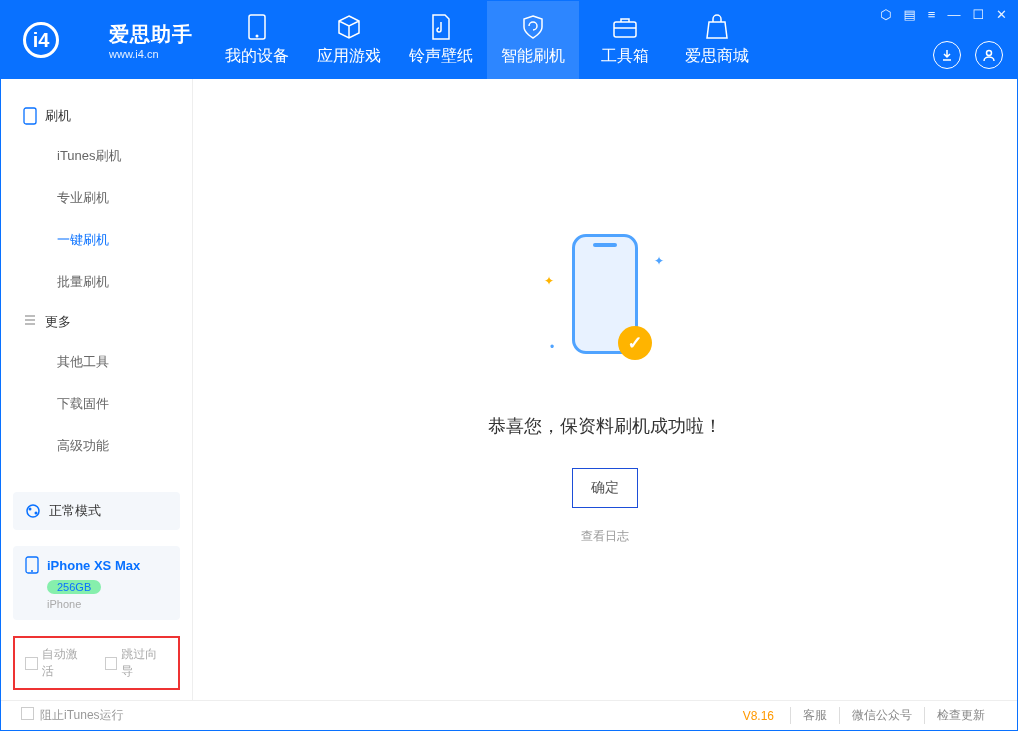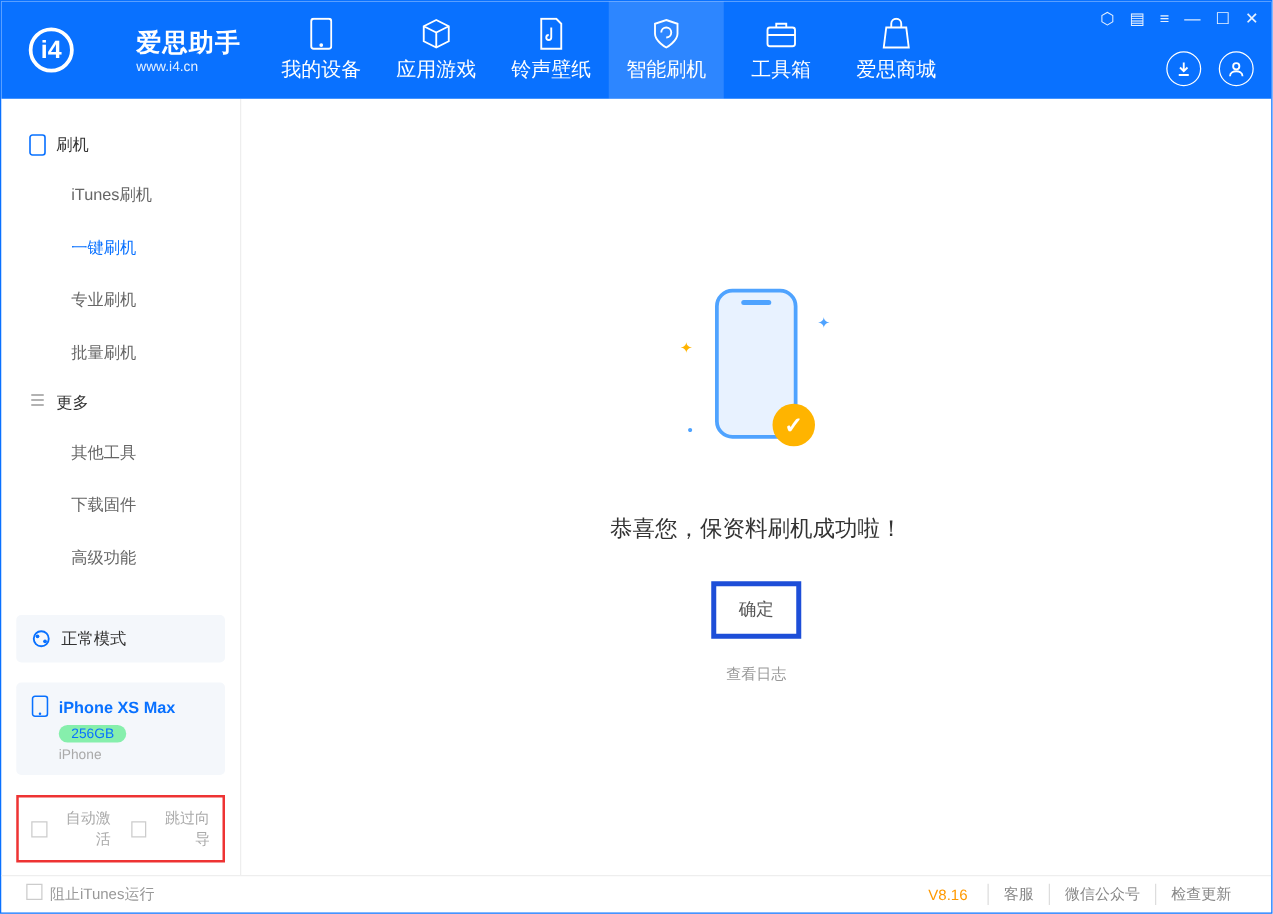--- a/index.html
+++ b/index.html
@@ -30,35 +30,35 @@
 .sidebar-spacer { flex: 1; }
 
 .device-box { margin: 8px 12px; background: #f4f7fb; border-radius: 4px; padding: 10px 12px; font-size: 13px; }
 .device-box .row1 { display: flex; align-items: center; gap: 8px; color: #0971ff; }
 .device-box.mode .row1 { color: #333; }
 .device-name { font-weight: bold; color: #0971ff; }
 .storage-pill { display: inline-block; background: #86efac; color: #0971ff; border-radius: 10px; padding: 1px 10px; font-size: 11px; margin-top: 6px; margin-left: 22px; }
 .device-type { color: #aaa; font-size: 11px; margin-left: 22px; margin-top: 4px; }
 
 .checkbox-row { border: 2px solid #e33; margin: 8px 12px 10px; padding: 8px 10px; display: flex; gap: 16px; font-size: 12px; color: #aaa; }
-.cb { display: flex; align-items: center; gap: 4px; text-align: right; }
+.cb { display: flex; align-items: center; gap: 4px; }
 .cb-box { width: 13px; height: 13px; border: 1px solid #ccc; }
 
 .main { flex: 1; display: flex; flex-direction: column; align-items: center; justify-content: center; }
 .phone-ill { position: relative; width: 130px; height: 150px; margin-bottom: 30px; }
 .phone-shape { position: absolute; left: 32px; top: 0; width: 66px; height: 120px; border: 3px solid #4fa3ff; border-radius: 14px; background: #e8f2ff; }
 .phone-shape::before { content: ""; position: absolute; top: 6px; left: 50%; transform: translateX(-50%); width: 24px; height: 4px; background: #4fa3ff; border-radius: 3px; }
 .check-badge { position: absolute; right: 18px; bottom: 24px; width: 34px; height: 34px; background: #ffb400; border-radius: 50%; display: flex; align-items: center; justify-content: center; color: #fff; font-size: 18px; font-weight: bold; }
 .spark { position: absolute; color: #ffb400; font-size: 12px; }
 .spark.s1 { left: 4px; top: 40px; }
 .spark.s2 { right: 6px; top: 20px; color: #4fa3ff; }
 .spark.s3 { left: 10px; bottom: 30px; color: #4fa3ff; }
 
 .success-msg { font-size: 18px; color: #333; margin-bottom: 30px; }
-.ok-btn { border: 4px solid #1d4ed8; padding: 10px 18px; font-size: 14px; color: #555; background: #fff; cursor: pointer; margin-bottom: 20px; }
+.ok-btn { border: 1px solid #1d4ed8; padding: 10px 18px; font-size: 14px; color: #555; background: #fff; cursor: pointer; margin-bottom: 20px; }
 .log-link { font-size: 12px; color: #999; cursor: pointer; }
 
 .statusbar { height: 30px; border-top: 1px solid #eee; display: flex; align-items: center; padding: 0 20px; font-size: 12px; color: #999; }
 .statusbar .left { display: flex; align-items: flex-start; gap: 6px; }
 .statusbar .spacer { flex: 1; }
 .statusbar .ver { color: #f90; margin-right: 16px; }
 .statusbar .link { color: #888; padding: 0 12px; border-left: 1px solid #ddd; cursor: pointer; }
 
 svg { display: block; }
 </style>
@@ -154,22 +154,22 @@
 
 <div class="body-area">
   <div class="sidebar">
     <div class="side-section-title">
       <svg width="14" height="18" viewBox="0 0 14 18">
           <rect x="1" y="1" width="12" height="16" rx="2" fill="none" stroke="#0971ff" stroke-width="1.3"></rect>
         </svg>
       <span>刷机</span>
     </div>
     <div class="side-item">iTunes刷机</div>
+    <div class="side-item">专业刷机</div>
     <div class="side-item active">一键刷机</div>
-    <div class="side-item">专业刷机</div>
     <div class="side-item">批量刷机</div>
 
     <div class="side-section-title">
       <svg width="14" height="14" viewBox="0 0 14 14">
           <line x1="2" y1="3" x2="12" y2="3" stroke="#999" stroke-width="1.3"></line>
           <line x1="2" y1="7" x2="12" y2="7" stroke="#999" stroke-width="1.3"></line>
           <line x1="2" y1="11" x2="12" y2="11" stroke="#999" stroke-width="1.3"></line>
         </svg>
       <span>更多</span>
     </div>

